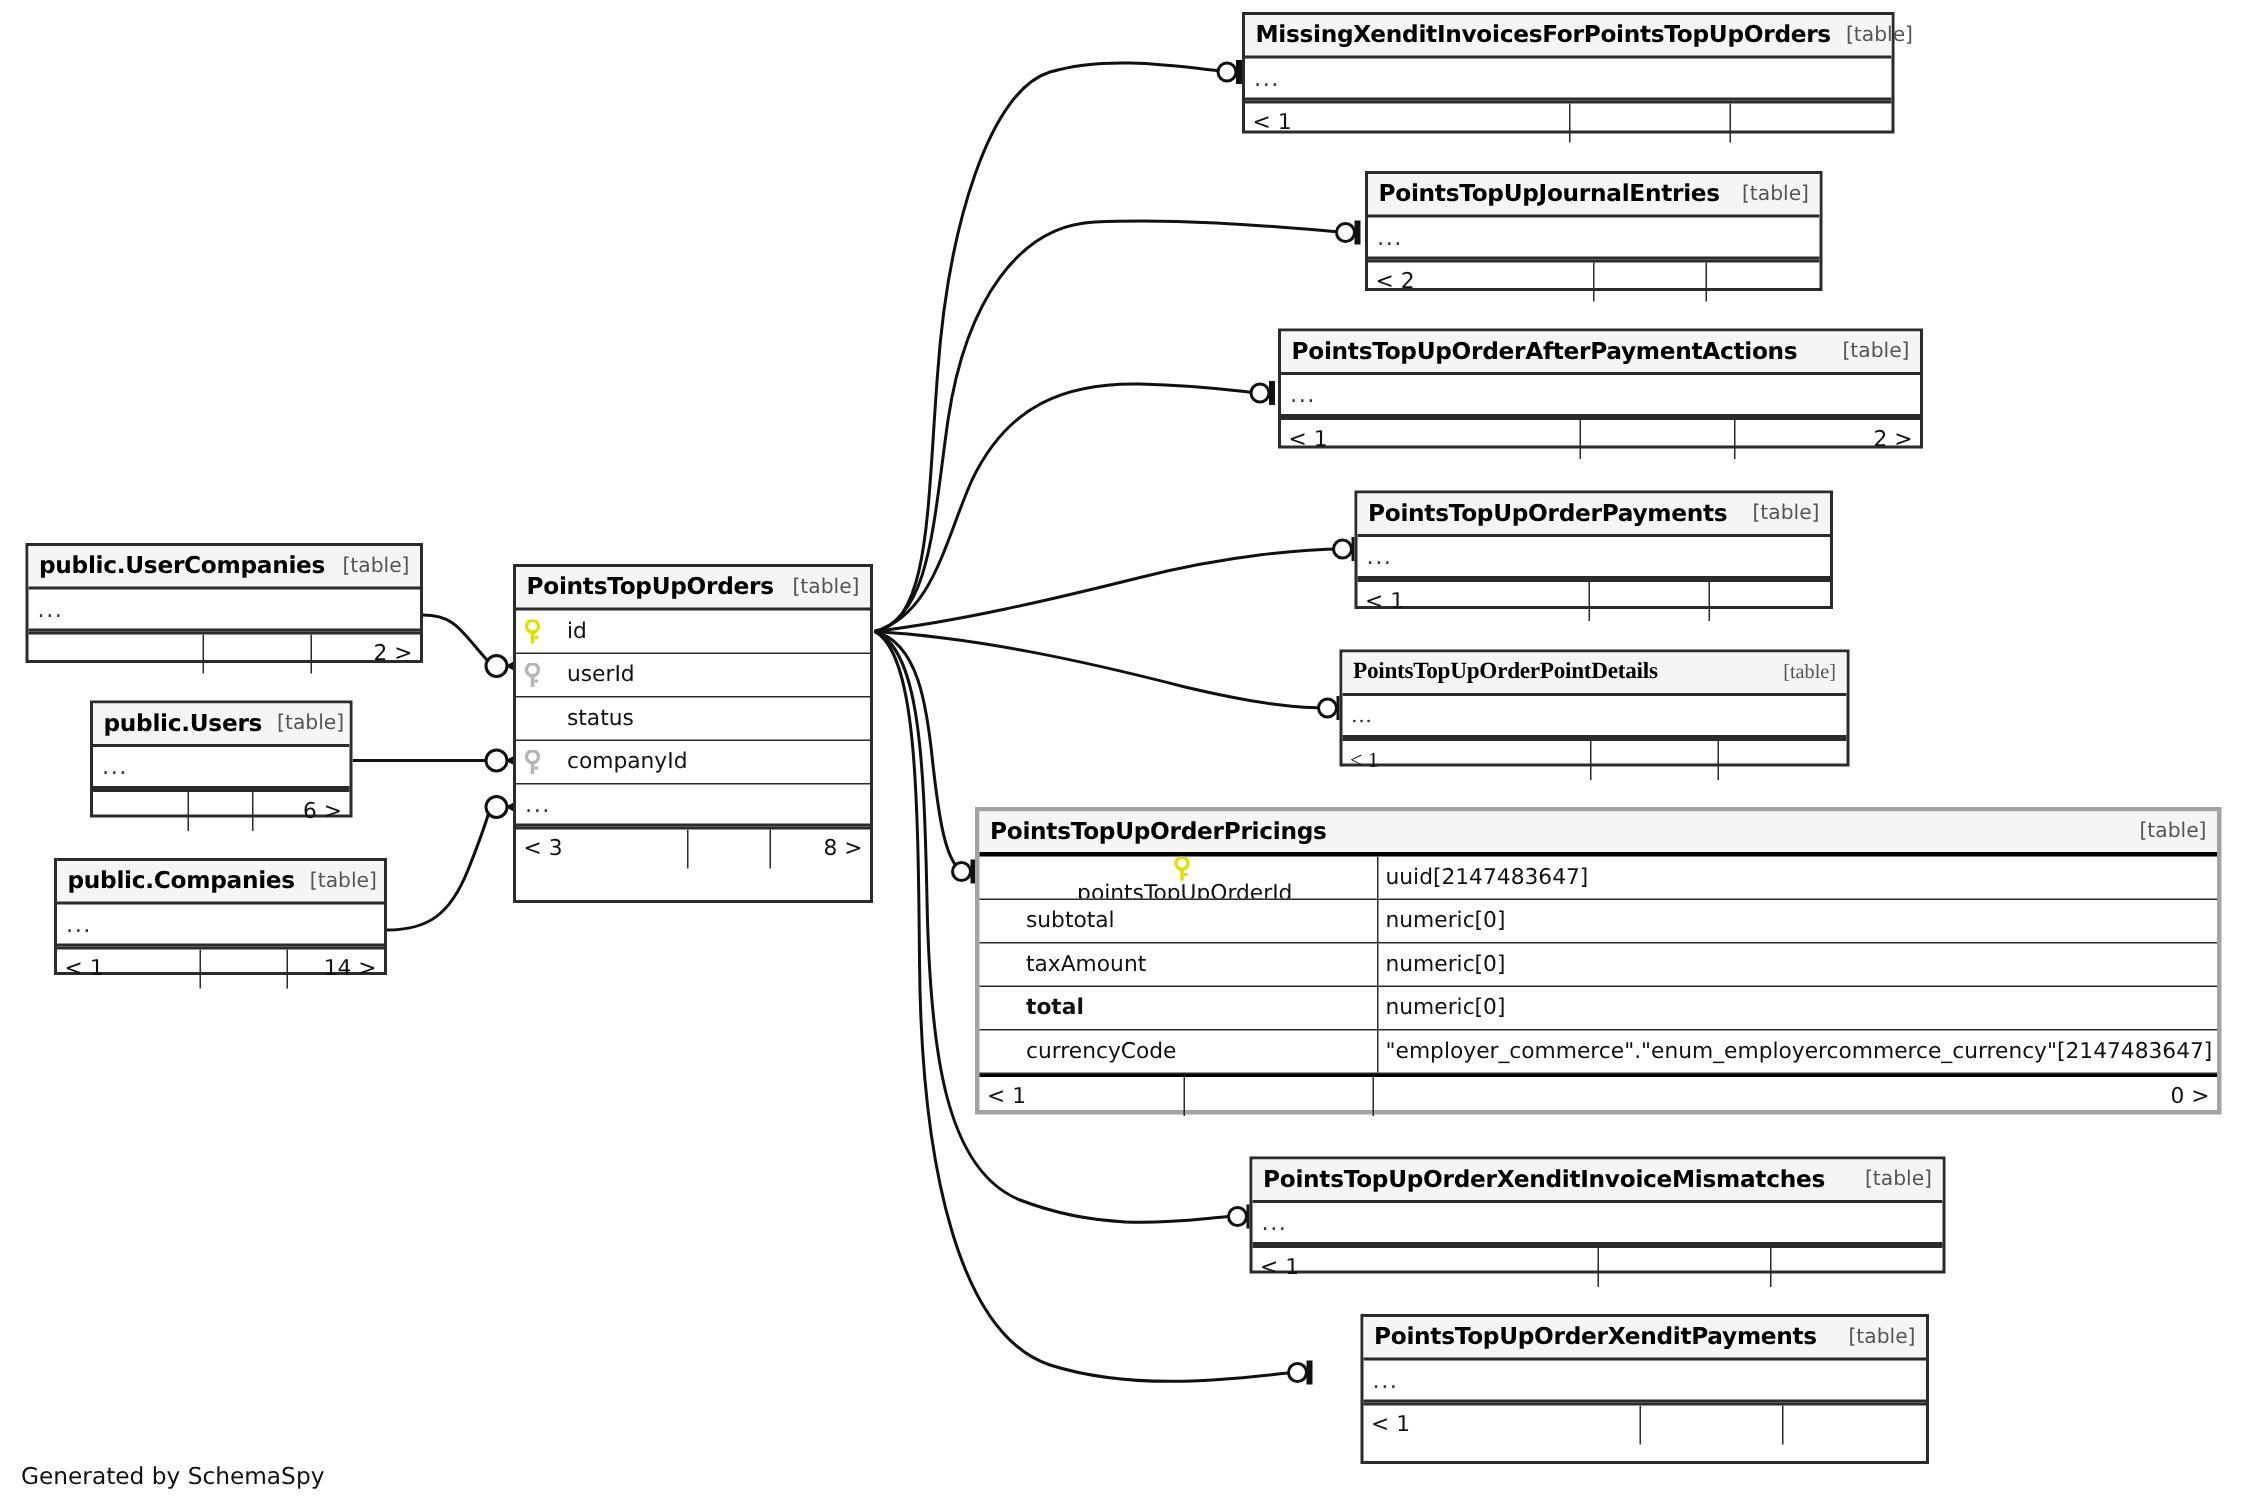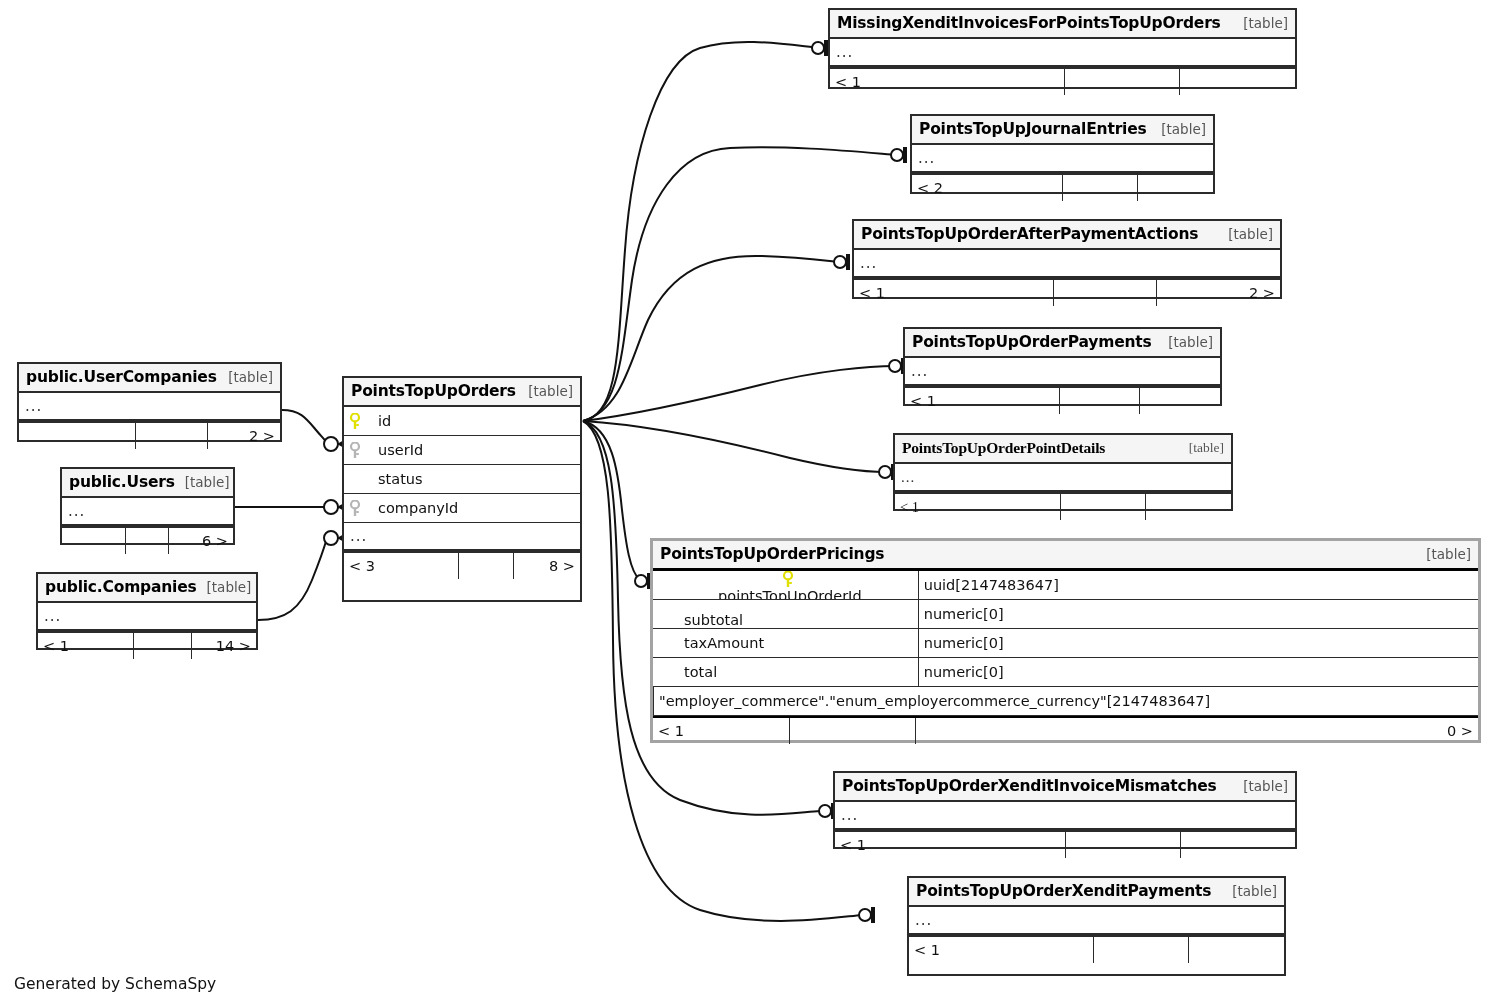--- a/index.html
+++ b/index.html
@@ -279,21 +279,21 @@
     </div>
 
     <div class="ellipsis-row">...</div>
     <div class="foot">
       <div class="fcell left" style="width:115px;">&lt; 3</div>
       <div class="fcell left" style="width:55px;"></div>
       <div class="fcell right" style="width:66px;">8 &gt;</div>
     </div>
   </div>
 
-  <div class="tbl" style="left:828px; top:8px; width:469px; height:81px;">
+  <div class="tbl" style="left:828px; top:8px; width:435px; height:81px;">
     <div class="thead">
       <span class="tname">MissingXenditInvoicesForPointsTopUpOrders</span>
       <span class="ttag">[table]</span>
     </div>
     <div class="ellipsis-row">...</div>
     <div class="foot">
       <div class="fcell left" style="width:235px;">&lt; 1</div>
       <div class="fcell left" style="width:115px;"></div>
       <div class="fcell right" style="width:115px;"></div>
     </div>
@@ -365,44 +365,48 @@
             <rect x="4.8" y="7.5" width="2.4" height="8.5" fill="#e0e000"></rect>
             <rect x="7.2" y="11" width="2.6" height="2" fill="#e0e000"></rect>
           </svg>
         </span>
         <span style="padding-left:3px;">pointsTopUpOrderId</span>
       </span>
       <span class="coltype" style="width:561px;">uuid[2147483647]</span>
     </div>
 
     <div class="row">
-      <span class="colname" style="width:265px; height:100%;align-items:flex-end;">
+      <span class="colname" style="width:265px; height:100%;">
         <span class="keyslot"></span>
         <span style="padding-left:3px;">subtotal</span>
       </span>
       <span class="coltype" style="width:561px;">numeric[0]</span>
     </div>
 
     <div class="row">
       <span class="colname" style="width:265px; height:100%;">
         <span class="keyslot"></span>
         <span style="padding-left:3px;">taxAmount</span>
       </span>
       <span class="coltype" style="width:561px;">numeric[0]</span>
     </div>
 
     <div class="row">
       <span class="colname" style="width:265px; height:100%;">
         <span class="keyslot"></span>
-        <span style="padding-left:3px;">total</span>
+        <span style="padding-left:3px;font-weight:bold;">total</span>
       </span>
       <span class="coltype" style="width:561px;">numeric[0]</span>
     </div>
 
     <div class="row">
+      <span class="colname" style="width:265px; height:100%;">
+        <span class="keyslot"></span>
+        <span style="padding-left:3px;">currencyCode</span>
+      </span>
       <span class="coltype" style="width:561px;">"employer_commerce"."enum_employercommerce_currency"[2147483647]</span>
     </div>
 
     <div class="foot">
       <div class="fcell left" style="width:137px;">&lt; 1</div>
       <div class="fcell left" style="width:126px;"></div>
       <div class="fcell right" style="width:562px;">0 &gt;</div>
     </div>
   </div>
 

